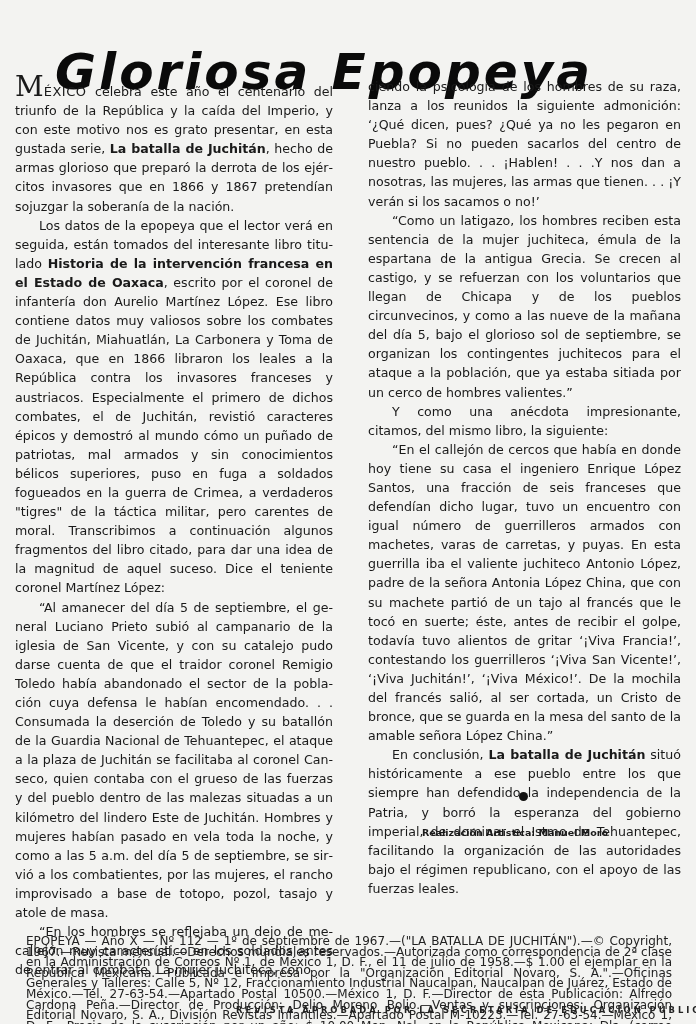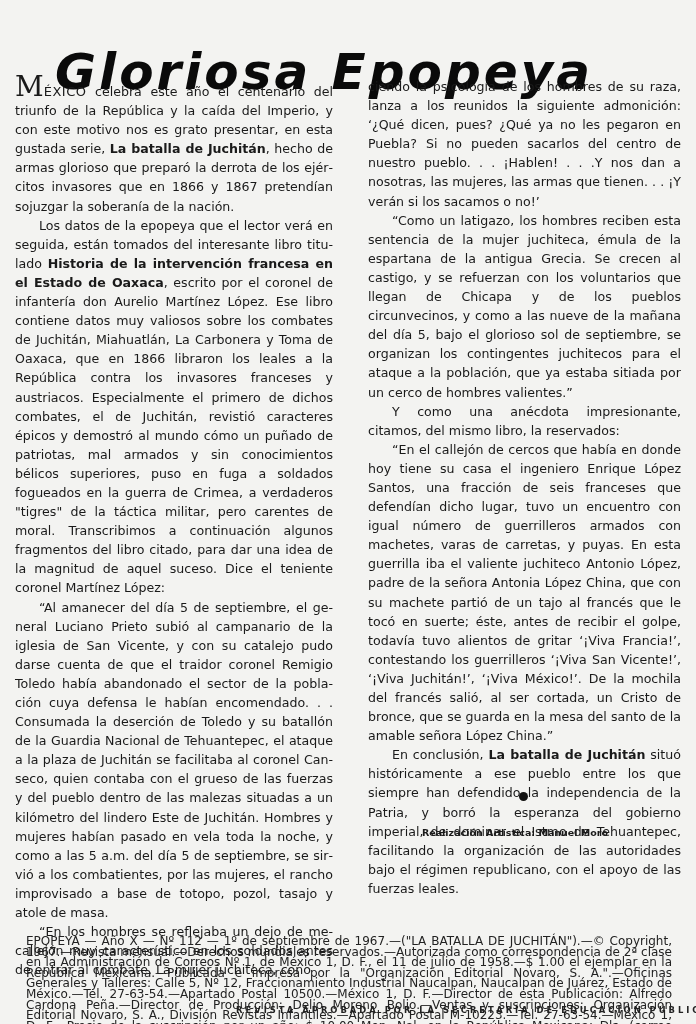--- a/index.html
+++ b/index.html
@@ -61,21 +61,21 @@
 <div class="col col-left">
   <p class="noindent"><span class="dropcap">M</span><span class="smallcaps">ÉXICO</span><span> celebra este año el centenario del triunfo de la República y la caída del Imperio, y con este motivo nos es grato presentar, en esta gustada serie, </span><b>La batalla de Juchitán</b><span>, hecho de armas glorioso que preparó la derrota de los ejér­citos invasores que en 1866 y 1867 pretendían sojuzgar la soberanía de la nación.</span></p>
   <p><span>Los datos de la epopeya que el lector verá en seguida, están tomados del interesante libro titu­lado </span><b>Historia de la intervención francesa en el Estado de Oaxaca</b><span>, escrito por el coronel de infan­tería don Aurelio Martínez López. Ese libro con­tiene datos muy valiosos sobre los combates de Juchitán, Miahuatlán, La Carbonera y Toma de Oaxaca, que en 1866 libraron los leales a la República contra los invasores franceses y austria­cos. Especialmente el primero de dichos comba­tes, el de Juchitán, revistió caracteres épicos y demostró al mundo cómo un puñado de patriotas, mal armados y sin conocimientos bélicos supe­riores, puso en fuga a soldados fogueados en la guerra de Crimea, a verdaderos "tigres" de la táctica militar, pero carentes de moral. Transcribi­mos a continuación algunos fragmentos del libro citado, para dar una idea de la magnitud de aquel suceso. Dice el teniente coronel Martínez López:</span></p>
   <p>“Al amanecer del día 5 de septiembre, el ge­neral Luciano Prieto subió al campanario de la iglesia de San Vicente, y con su catalejo pudo darse cuenta de que el traidor coronel Remigio Toledo había abandonado el sector de la pobla­ción cuya defensa le habían encomendado. . . Consumada la deserción de Toledo y su batallón de la Guardia Nacional de Tehuantepec, el ataque a la plaza de Juchitán se facilitaba al coronel Can­seco, quien contaba con el grueso de las fuerzas y del pueblo dentro de las malezas situadas a un kilómetro del lindero Este de Juchitán. Hombres y mujeres habían pasado en vela toda la noche, y como a las 5 a.m. del día 5 de septiembre, se sir­vió a los combatientes, por las mujeres, el rancho improvisado a base de totopo, pozol, tasajo y atole de masa.</p>
   <p>“En los hombres se reflejaba un dejo de me­callejón muy característico en los soldados antes de entrar al combate. La mujer juchiteca, cono­</p>
 </div>
 
 <div class="col col-right">
   <p class="noindent">ciendo la psicología de los hombres de su raza, lanza a los reunidos la siguiente admonición: ‘¿Qué dicen, pues? ¿Qué ya no les pegaron en Puebla? Si no pueden sacarlos del centro de nues­tro pueblo. . . ¡Hablen! . . .Y nos dan a nosotras, las mujeres, las armas que tienen. . . ¡Y verán si los sacamos o no!’</p>
   <p>“Como un latigazo, los hombres reciben esta sentencia de la mujer juchiteca, émula de la espar­tana de la antigua Grecia. Se crecen al castigo, y se refuerzan con los voluntarios que llegan de Chicapa y de los pueblos circunvecinos, y como a las nueve de la mañana del día 5, bajo el glorioso sol de septiembre, se organizan los contingentes juchitecos para el ataque a la población, que ya estaba sitiada por un cerco de hombres valientes.”</p>
-  <p>Y como una anécdota impresionante, citamos, del mismo libro, la reservados:</p>
+  <p>Y como una anécdota impresionante, citamos, del mismo libro, la siguiente:</p>
   <p>“En el callejón de cercos que había en donde hoy tiene su casa el ingeniero Enrique López San­tos, una fracción de seis franceses que defendían dicho lugar, tuvo un encuentro con igual número de guerrilleros armados con machetes, varas de carretas, y puyas. En esta guerrilla iba el valiente juchiteco Antonio López, padre de la señora An­tonia López China, que con su machete partió de un tajo al francés que le tocó en suerte; éste, antes de recibir el golpe, todavía tuvo alientos de gritar ‘¡Viva Francia!’, contestando los guerrilleros ‘¡Viva San Vicente!’, ‘¡Viva Juchitán!’, ‘¡Viva México!’. De la mochila del francés salió, al ser cortada, un Cristo de bronce, que se guarda en la mesa del santo de la amable señora López China.”</p>
   <p><span>En conclusión, </span><b>La batalla de Juchitán</b><span> situó his­tóricamente a ese pueblo entre los que siempre han defendido la independencia de la Patria, y borró la esperanza del gobierno imperial, de domi­nar el Istmo de Tehuantepec, facilitando la orga­nización de las autoridades bajo el régimen re­publicano, con el apoyo de las fuerzas leales.</span></p>
 </div>
 
 <div class="bullet"></div>
 
 <div class="credits">
   <div>Realización Artística: Manuel Moro</div>
 </div>
 

